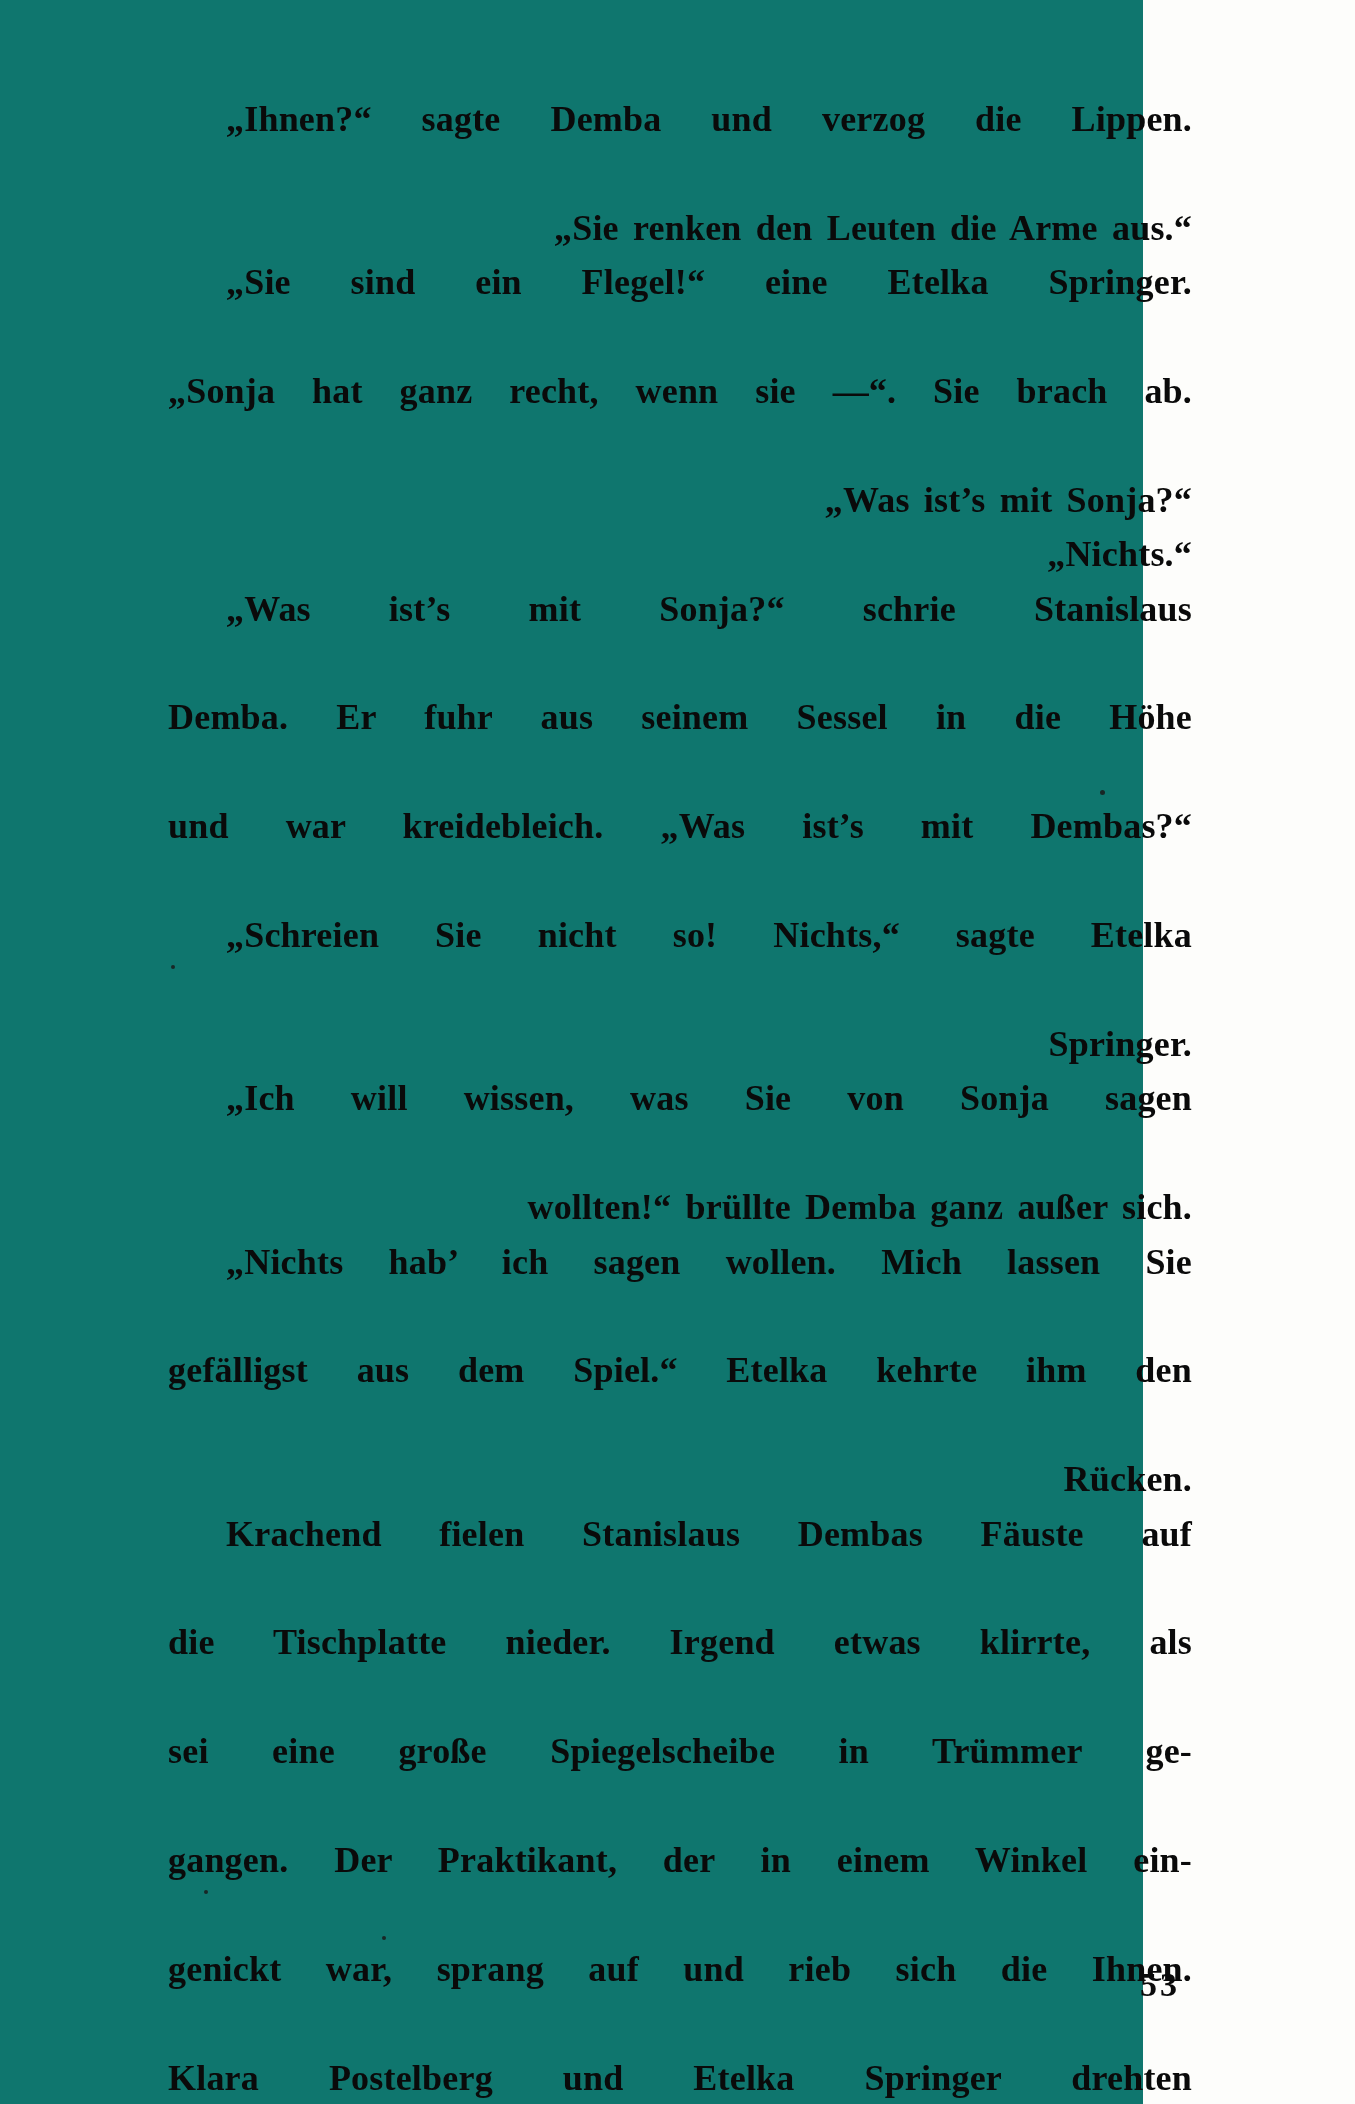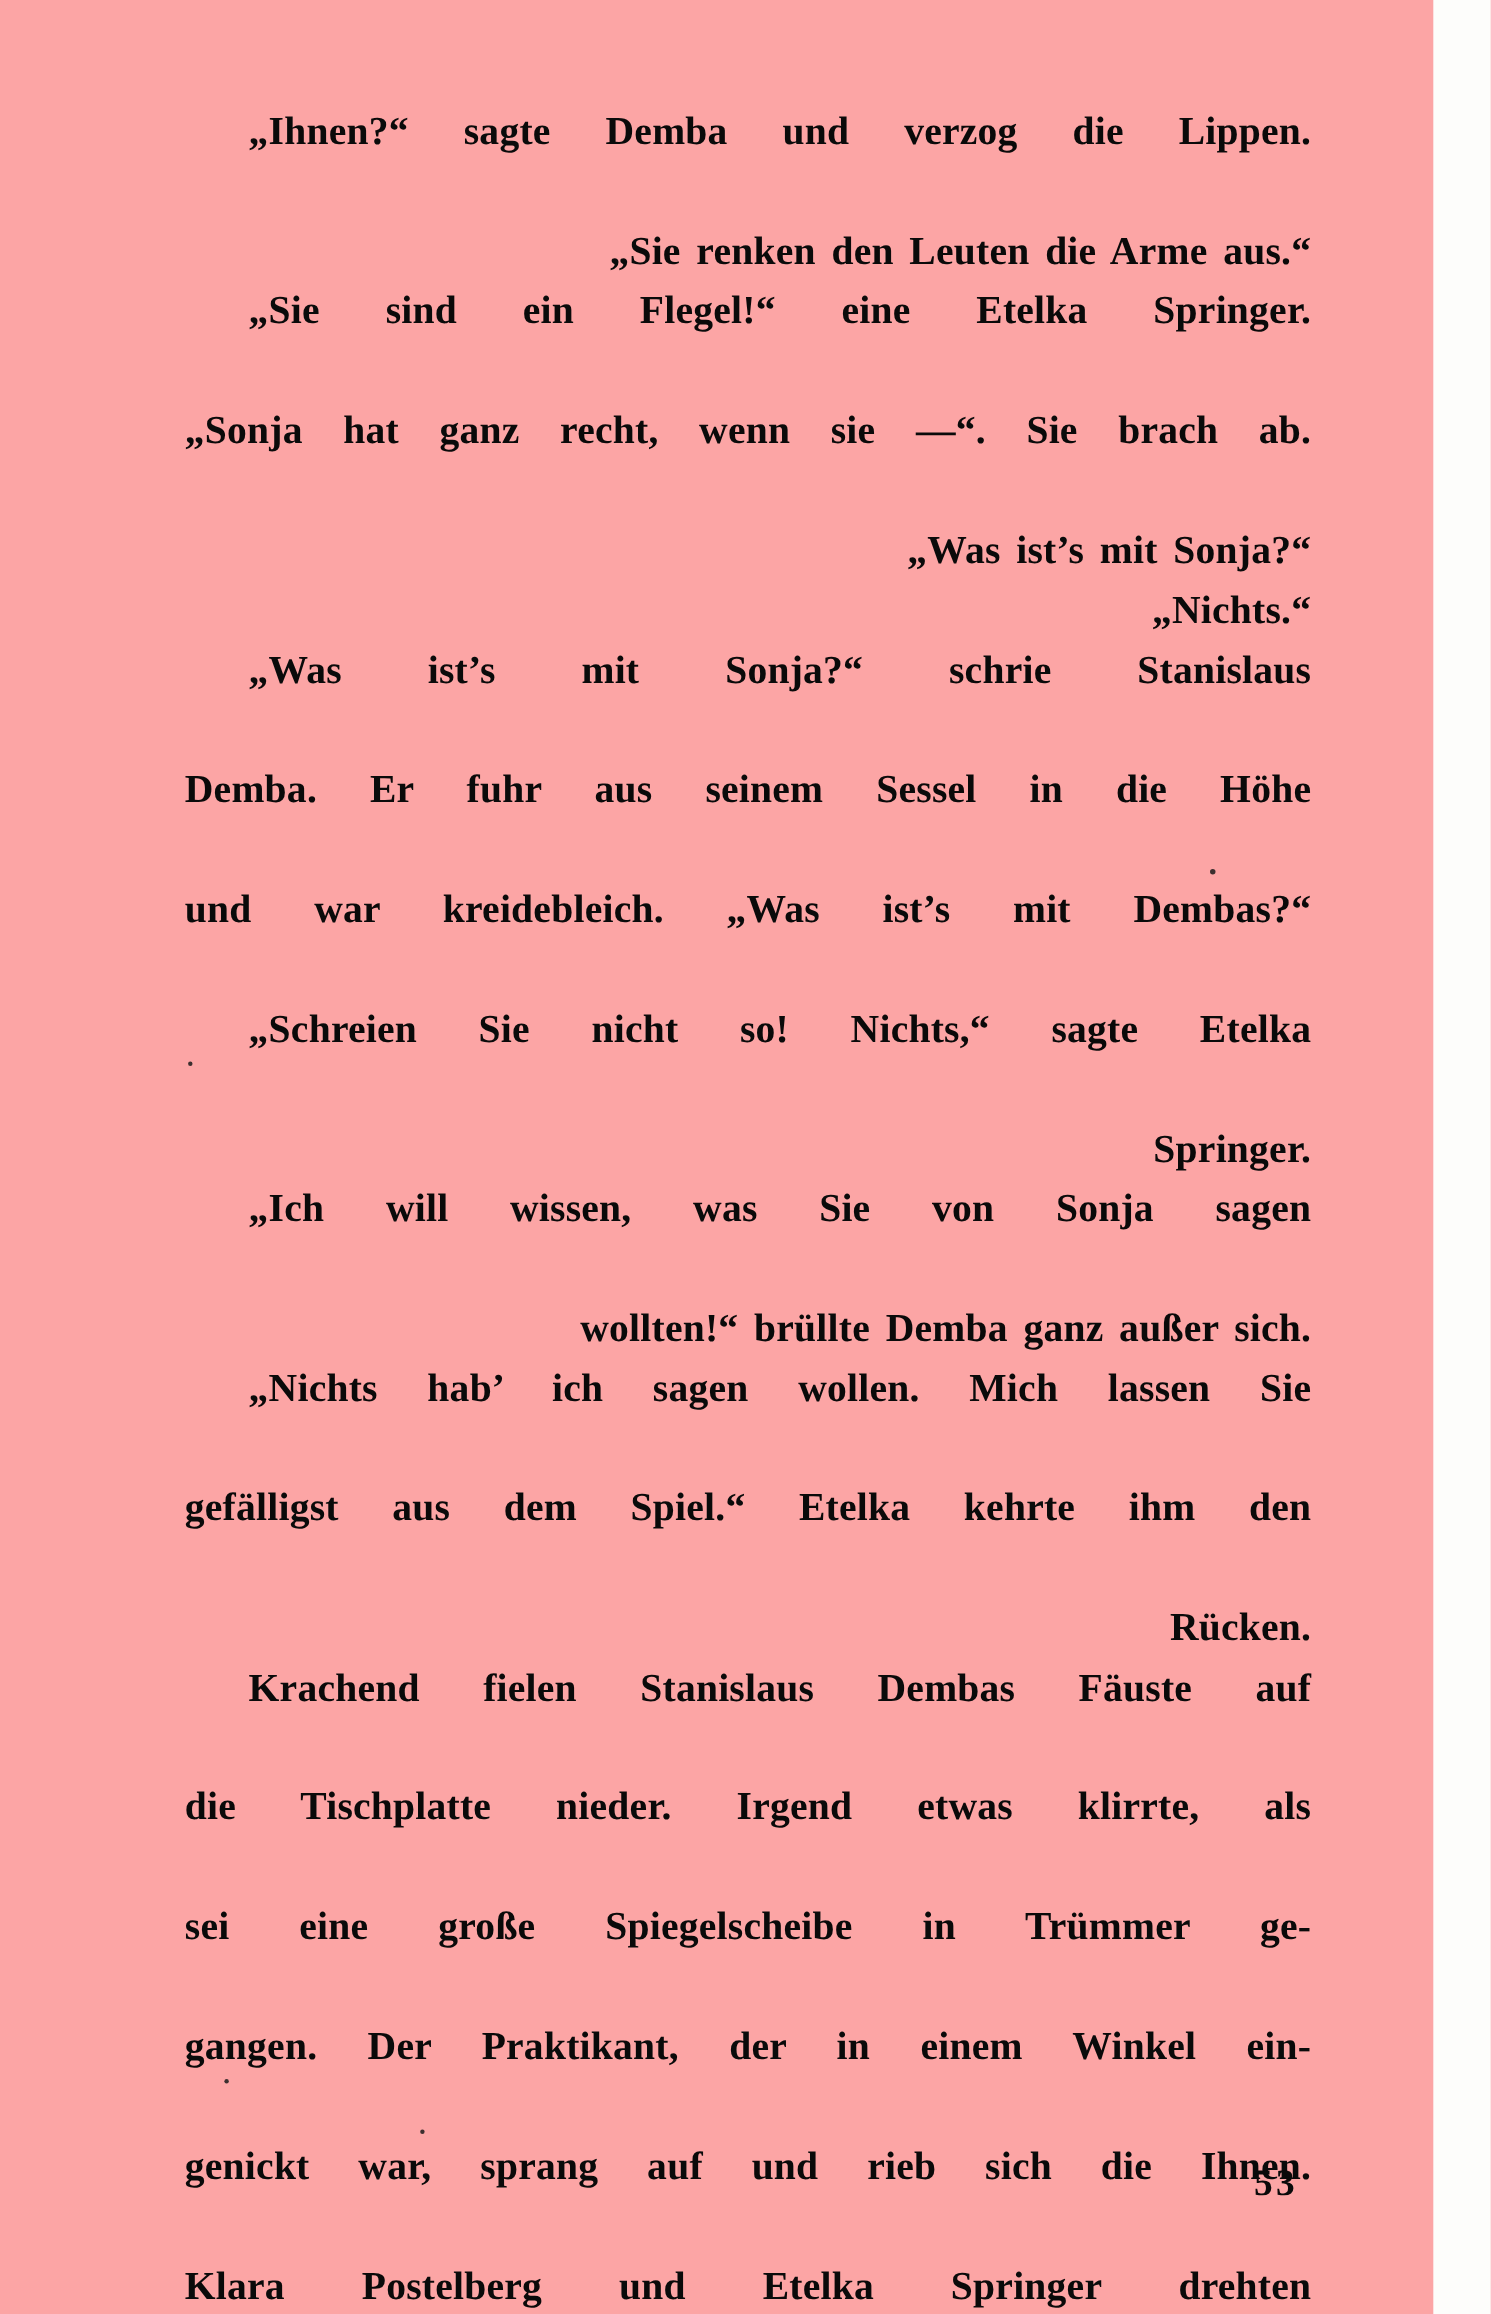--- a/index.html
+++ b/index.html
@@ -5,23 +5,23 @@
   html, body {
     margin: 0;
     padding: 0;
     width: 1355px;
     height: 2104px;
     background: #fdfdfb;
     overflow: hidden;
   }
   .page {
     position: relative;
-    width: 1303px;
+    width: 1143px;
     height: 2104px;
-    background: #fca5a5;
+    background: #0f766e;
     color: #0a0a0a;
     font-family: "Liberation Serif", "DejaVu Serif", serif;
     font-weight: bold;
   }
   .text-block {
     position: absolute;
     left: 168px;
     top: 92px;
     width: 1024px;
     font-size: 36px;

